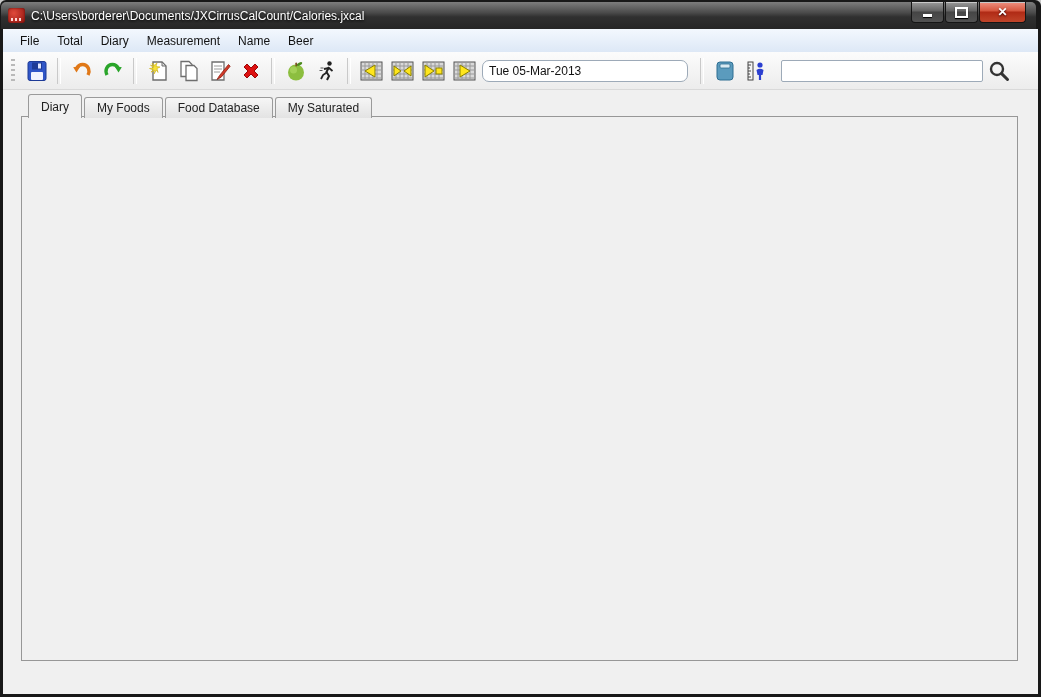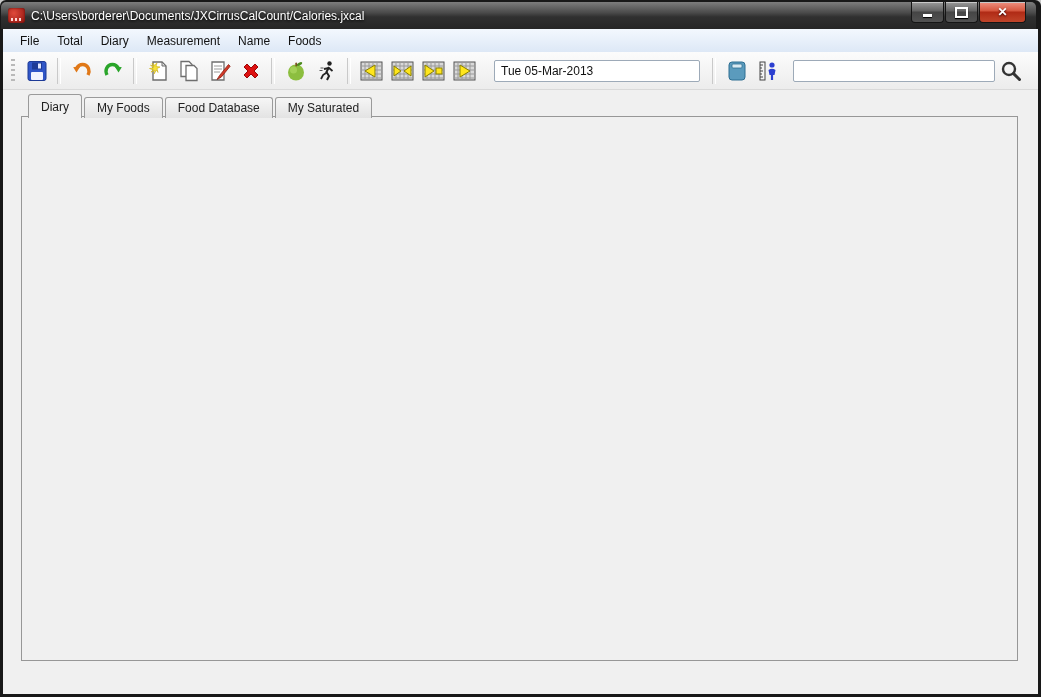--- a/index.html
+++ b/index.html
@@ -20,21 +20,21 @@
   
   .client-bg{position:absolute;left:3px;top:29px;width:1035px;height:665px;background:#f0f0f0;}
   .menubar{position:absolute;left:3px;top:29px;width:1035px;height:23px;background:linear-gradient(#f3f8fe,#dde8f6);display:flex;align-items:center;padding-left:8px;box-sizing:border-box;}
   .menu-item{padding:20px 9px;color:#111;}
   
   .toolbar{position:absolute;left:3px;top:52px;width:1035px;height:38px;background:linear-gradient(#fcfcfc,#ececec);border-bottom:1px solid #d9d9d9;display:flex;align-items:center;box-sizing:border-box;}
   .tb-grip{width:4px;height:24px;margin:0 6px 0 8px;background:repeating-linear-gradient(#b9b9b9 0 2px,transparent 2px 5px);}
   .tb-btn{width:29px;height:30px;display:flex;align-items:center;justify-content:center;background:transparent;border:none;padding:0;margin:0 1px;}
   .tb-sep{width:2px;height:26px;margin:0 5px;border-left:1px solid #c9c9c9;border-right:1px solid #fff;}
   .tb-field{height:20px;border:1px solid #9daab8;border-radius:2px;background:#fff;font-family:"Liberation Sans",sans-serif;font-size:12px;padding:0 6px;color:#111;}
-  .date-field{width:192px;margin-left:14px;}
+  .date-field{width:192px;margin-left:2px;border-radius:7px;}
   .search-field{width:188px;margin-left:10px;}
   
   .tabstrip{position:absolute;left:28px;top:94px;height:24px;display:flex;align-items:flex-end;z-index:5;}
   .tab{height:20px;padding:0 12px;display:flex;align-items:center;background:linear-gradient(#f6f6f6,#e3e3e3);border:1px solid #9a9a9a;border-bottom:none;border-radius:3px 3px 0 0;margin-right:2px;color:#222;}
   .tab.selected{height:23px;background:#f0f0f0;position:relative;z-index:6;box-shadow:0 1px 0 #f0f0f0;}
   .content-panel{position:absolute;left:21px;top:116px;width:997px;height:545px;background:#f0f0f0;border:1px solid #979797;box-sizing:border-box;z-index:4;}
   
   .table-block{position:absolute;left:28px;top:125px;width:983px;height:446px;border:1px solid #8a8a8a;background:#fff;box-sizing:border-box;}
   .grid-clip{position:absolute;left:0;top:0;width:964px;height:428px;overflow:hidden;background:#fff;}
   .grid-head{display:flex;height:22px;}
@@ -101,21 +101,21 @@
   </div>
 
   <div class="client-bg"></div>
 
   <div class="menubar" id="menubar">
       <div class="menu-item">File</div>
       <div class="menu-item">Total</div>
       <div class="menu-item">Diary</div>
       <div class="menu-item">Measurement</div>
       <div class="menu-item">Name</div>
-      <div class="menu-item">Foods</div>
+      <div class="menu-item">Beer</div>
     </div>
 
   <div class="toolbar">
     <div class="tb-grip"></div>
     <button class="tb-btn">
       <svg width="24" height="24" viewBox="0 0 24 24">
           <rect x="3" y="2.5" width="18" height="19" rx="2" fill="#3056c8" stroke="#1d3a96"></rect>
           <rect x="7" y="3.5" width="10" height="7" fill="#1d3a96"></rect>
           <rect x="13" y="4.5" width="3" height="5" fill="#dfe6ff"></rect>
           <rect x="6" y="13" width="12" height="8" rx="1" fill="#f2f4ff"></rect>

